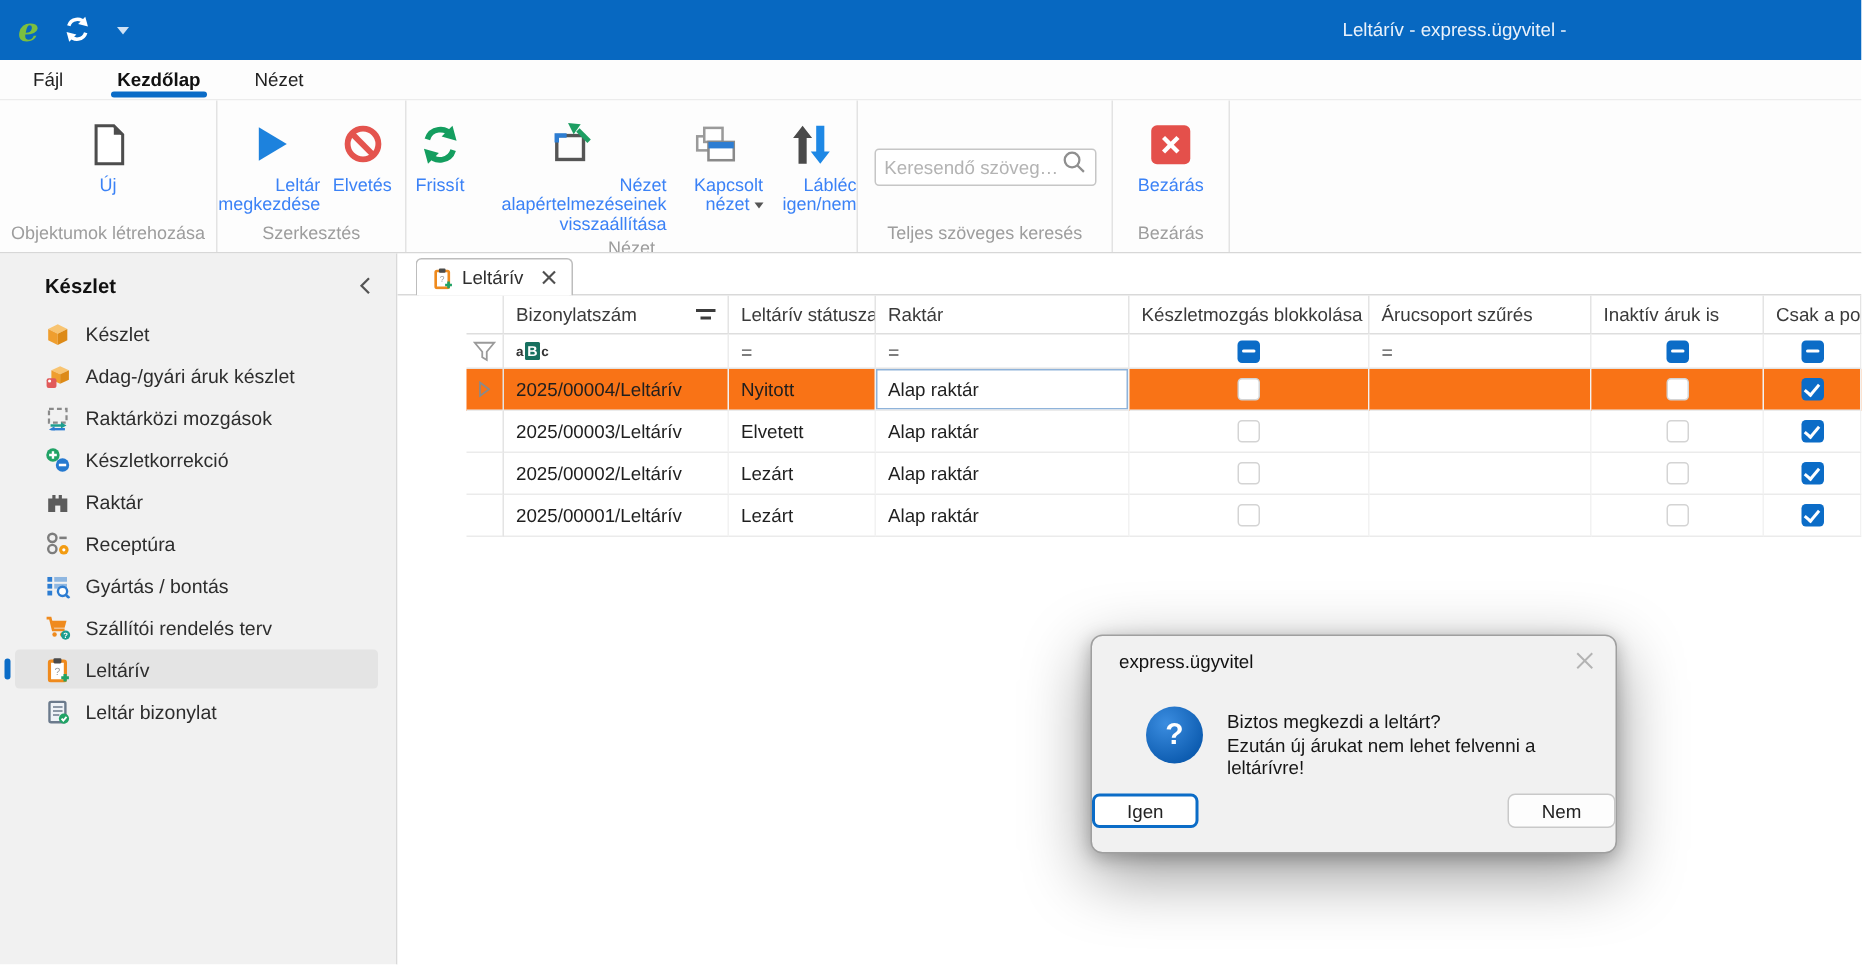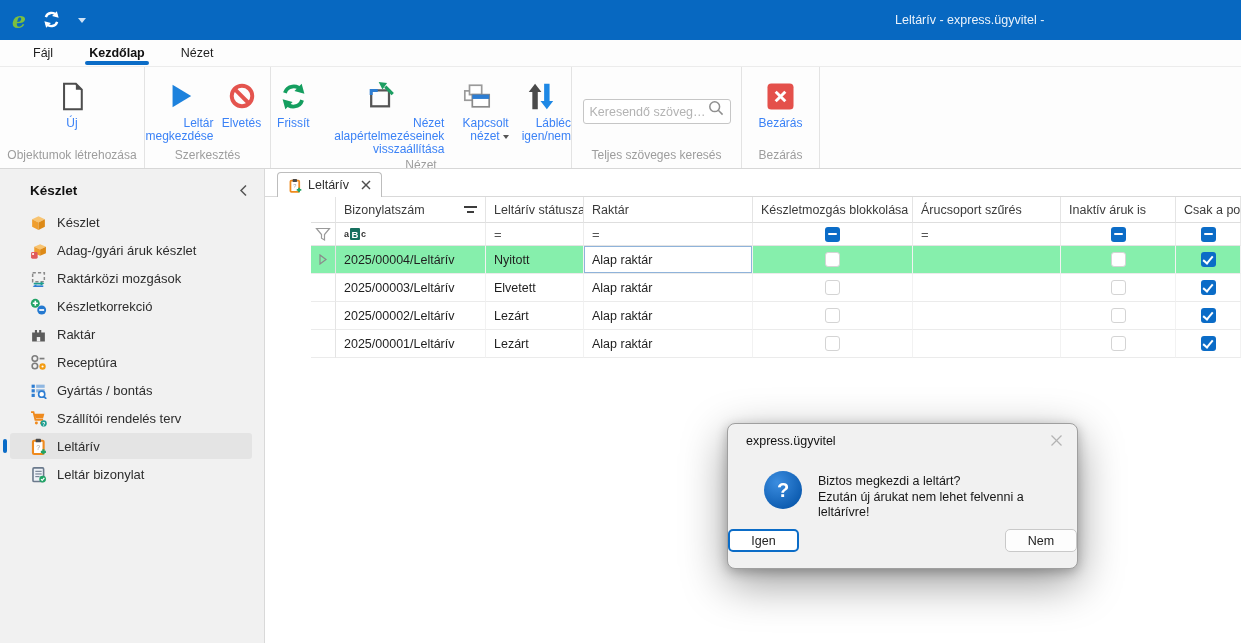--- a/index.html
+++ b/index.html
@@ -19,21 +19,21 @@
   .tb-chevron { position:absolute; left:78px; top:18px; width:0; height:0;
                 border-left:4px solid transparent; border-right:4px solid transparent;
                 border-top:5px solid #cfe2f5; }
   .tb-title { position:absolute; left:895px; top:13px; color:#eaf2fb; font-size:12.5px; }
 
   
   .menubar { position:absolute; top:40px; left:0; width:1241px; height:27px;
              background:#fdfdfd; border-bottom:1px solid #ececec; display:flex; align-items:stretch; }
   .menu-item { display:flex; align-items:center; padding:0 4px; margin-left:28px;
                color:#1f1f1f; cursor:default; position:relative; }
-  .menu-item:first-child { margin-left:29px; }
+  .menu-item:first-child { margin-left:18px; }
   .menu-item.active { font-weight:bold; color:#111; }
   .menu-item.active::after { content:""; position:absolute; left:0; right:0; bottom:1px;
                height:4px; border-radius:2px; background:#0b6cc7; }
 
   
   .ribbon { position:absolute; top:67px; left:0; width:1241px; height:102px;
             background:#fdfdfd; border-bottom:1px solid #d7d7d7; display:flex; }
   .rgroup { display:flex; flex-direction:column; border-right:1px solid #e3e3e3; }
   .rg1 { width:145px; } .rg2 { width:126px; } .rg3 { width:301px; } .rg4 { width:170px; } .rg5 { width:78px; }
   .rgroup-buttons { flex:1; display:flex; justify-content:center; align-items:flex-start;
@@ -82,21 +82,21 @@
   
   .grid { border-top:1px solid #d9d9d9; }
   .grow { display:grid; grid-template-columns:25px 150px 98px 169px 160px 148px 115px 1fr;padding-left:46px; }
   .cell { display:flex; align-items:center; padding:0 8px; white-space:nowrap; overflow:hidden; }
   .ghead .cell { height:26px; color:#3a3a3a; border-right:1px solid #e4e4e4;
                  border-bottom:1px solid #dedede; }
   .gfilter .cell { height:23px; border-right:1px solid #ececec; border-bottom:1px solid #e4e4e4; }
   .gdata .cell { height:28px; border-right:1px solid #f2f2f2; border-bottom:1px solid #ebebeb; }
   .cell.gutter { justify-content:center; padding:0; border-right:1px solid #e4e4e4; }
   .cell.center { justify-content:center; }
-  .gdata.selected .cell { background:#86efac; }
+  .gdata.selected .cell { background:#f97316; }
   .gdata.selected .cell.focus-cell { background:#fff; box-shadow:inset 0 0 0 1px #8fb3da; }
   .hdr-filter-glyph { margin-left:auto; display:flex; flex-direction:column; align-items:center; gap:3px; }
   .hdr-filter-glyph i { display:block; height:2px; background:#3c3c3c; }
   .hdr-filter-glyph i:nth-child(1){ width:13px; } .hdr-filter-glyph i:nth-child(2){ width:7px; }
   .op-eq { color:#555; font-size:13px; }
   .abc { font-size:9px; font-weight:bold; letter-spacing:0; display:flex; align-items:center; }
   .abc .a, .abc .c { color:#333; } 
   .abc .b { background:#17705f; color:#fff; padding:0.5px 2px; margin:0 0.5px; border-radius:1px; font-size:9.5px; }
 
   .cb { width:15px; height:15px; border-radius:3px; position:relative; }

